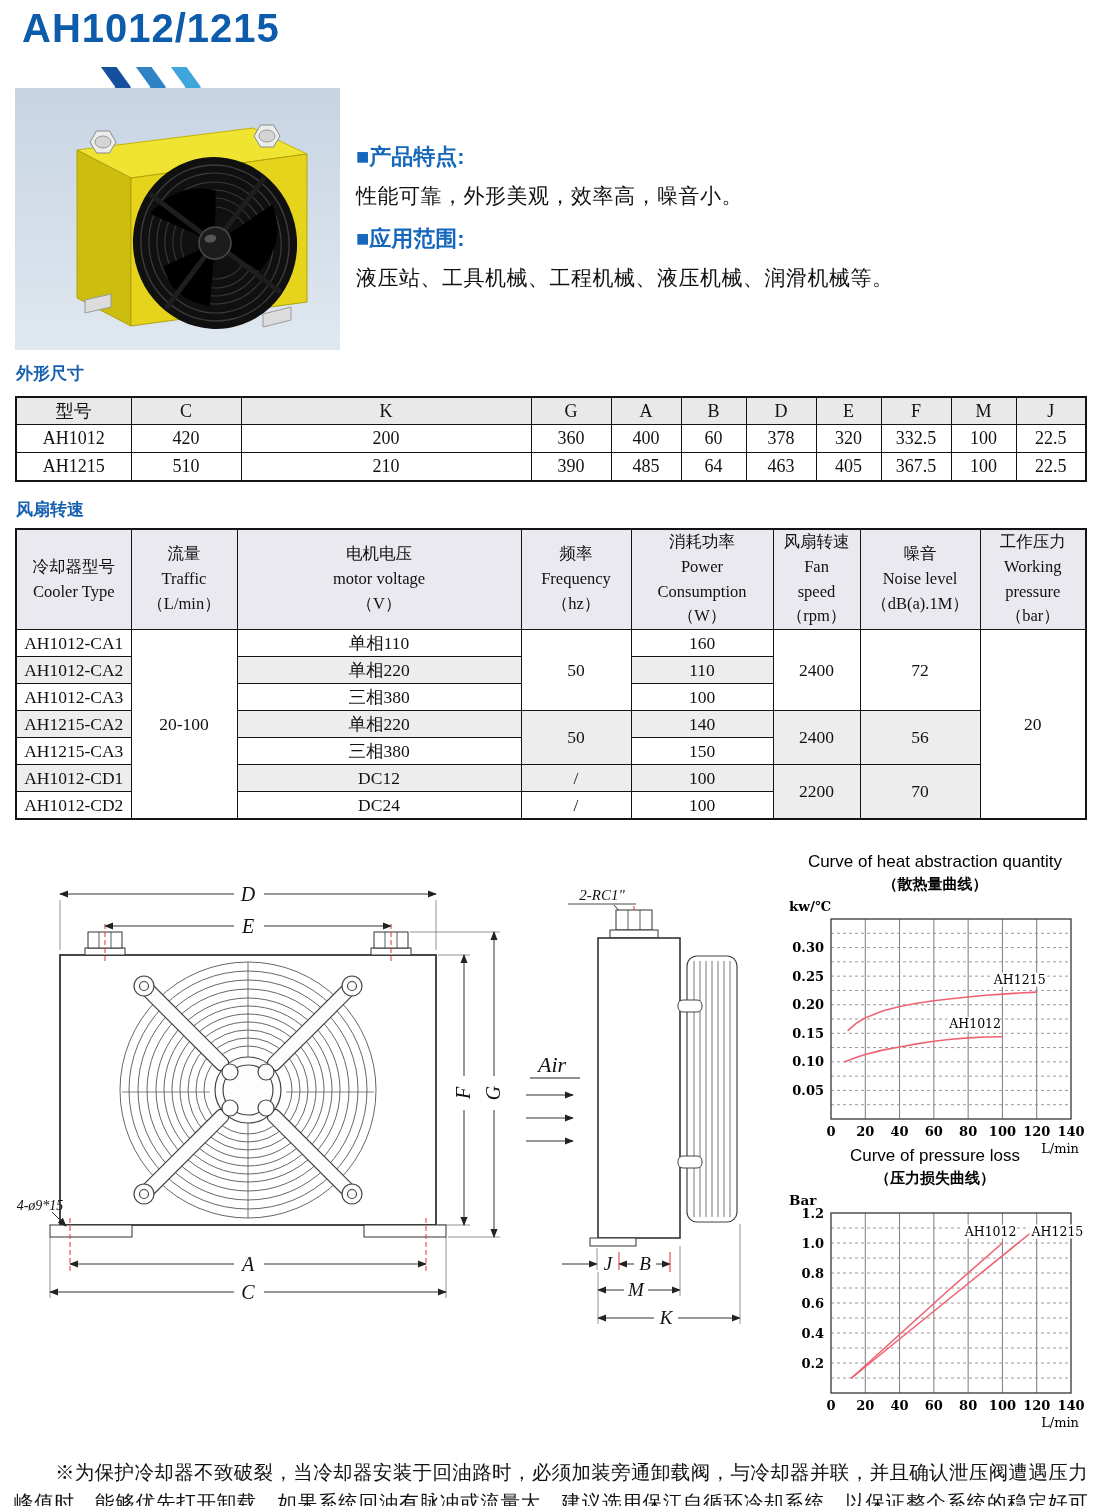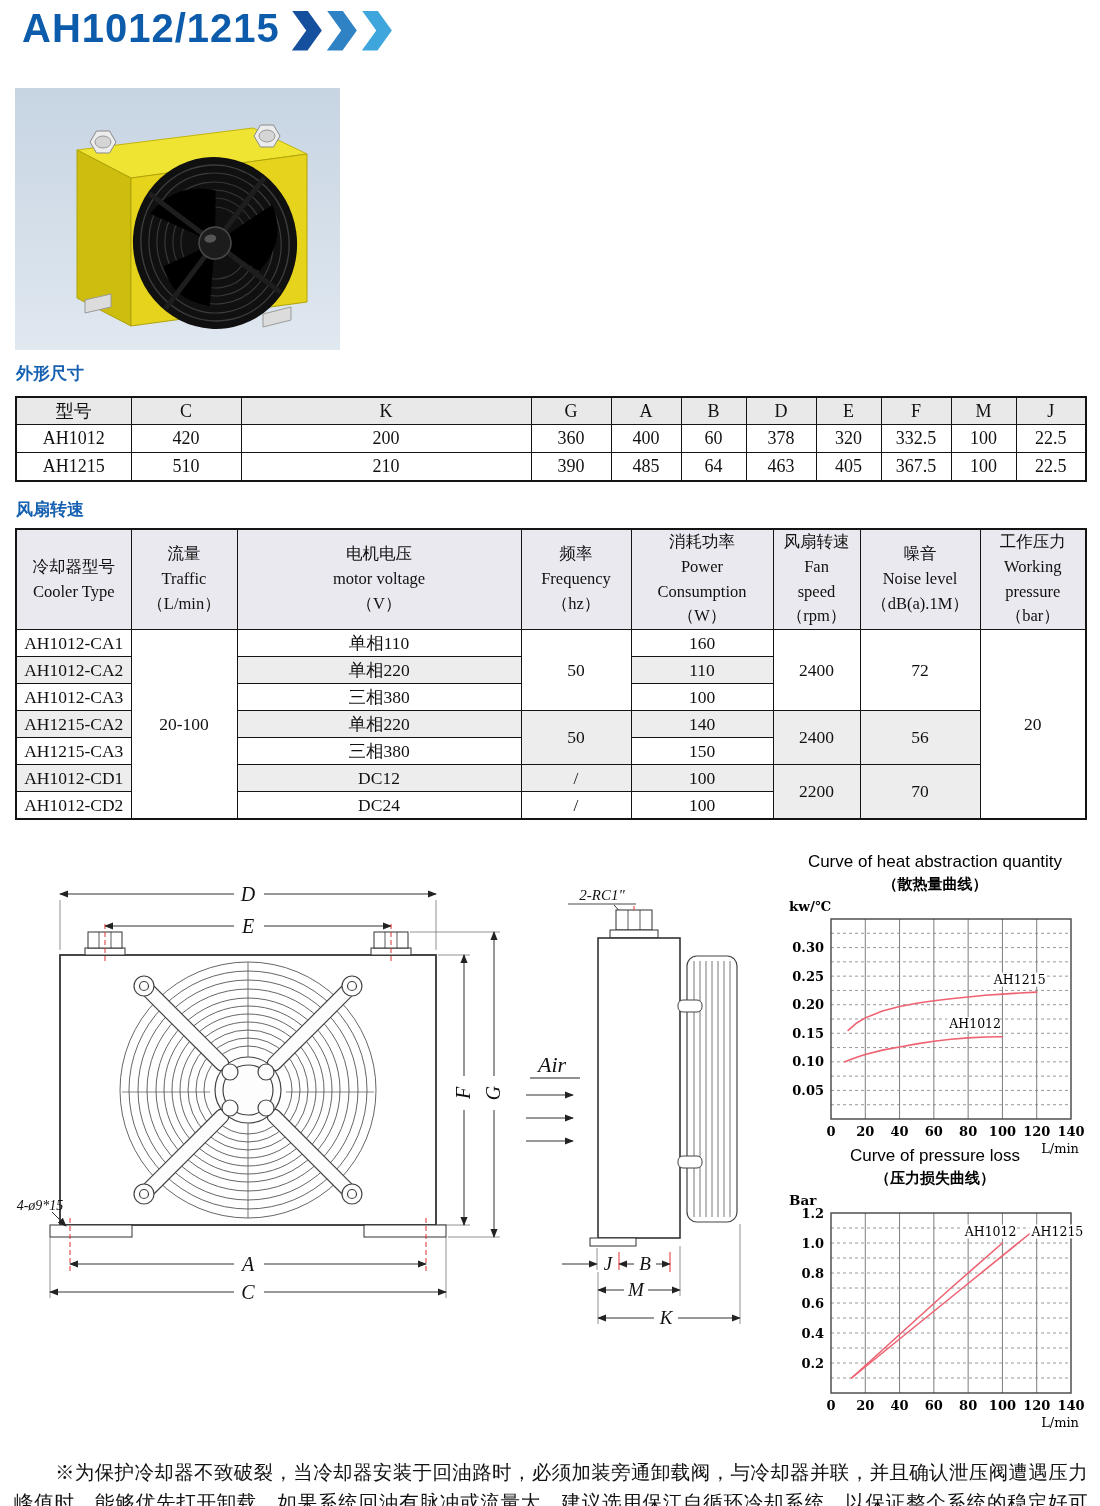--- a/index.html
+++ b/index.html
@@ -1,20 +1,20 @@
 <!DOCTYPE html>
 <html><head>
 <meta charset="utf-8">
 <style>
   html,body{margin:0;padding:0;background:#fff;}
   .page{position:relative;width:1100px;height:1506px;background:#fff;overflow:hidden;
         font-family:"Liberation Serif",serif;color:#111;}
 
   
-  .title-row{position:absolute;left:22px;top:6px;display:flex;align-items:center;gap:12px;}
+  .title-row{position:absolute;left:22px;top:6px;display:flex;align-items:center;gap:12px;flex-direction:column;}
   .page-title{font-family:"Liberation Sans",sans-serif;font-weight:bold;font-size:40px;color:#0d5cab;letter-spacing:1px;}
   .chevrons{display:flex;gap:5px;margin-top:4px;}
   .chev{width:30px;height:40px;clip-path:polygon(0 0,52% 0,100% 50%,52% 100%,0 100%,48% 50%);}
 
   
   .photo{position:absolute;left:15px;top:88px;}
 
   
   .features{position:absolute;left:356px;top:136px;width:600px;}
   .feat-head{font-family:"Liberation Sans",sans-serif;font-weight:bold;font-size:22px;color:#1467ba;margin:6px 0 10px 0;}
@@ -103,20 +103,26 @@
       <line x1="-58" y1="-58" x2="58" y2="58" stroke="#1e1e1e" stroke-width="5"></line>
       <line x1="58" y1="-58" x2="-58" y2="58" stroke="#1e1e1e" stroke-width="5"></line>
       <circle cx="0" cy="0" r="16" fill="#1c1c1c" stroke="#4a4a4a" stroke-width="1.5"></circle>
       <ellipse cx="-4" cy="-5" rx="6" ry="4" fill="#555"></ellipse>
     </g>
 
     <polygon points="70,212 96,206 96,219 70,225" fill="#dcdcdc" stroke="#9a9a9a"></polygon>
     <polygon points="248,226 276,219 276,232 248,239" fill="#dcdcdc" stroke="#9a9a9a"></polygon>
   </svg>
 
+  <div class="features">
+    <div class="feat-head">■产品特点:</div>
+    <div class="feat-text">性能可靠，外形美观，效率高，噪音小。</div>
+    <div class="feat-head">■应用范围:</div>
+    <div class="feat-text">液压站、工具机械、工程机械、液压机械、润滑机械等。</div>
+  </div>
 
   <div class="section-title" style="top:362px">外形尺寸</div>
   <table class="sheet" id="dim-table">
       <colgroup>
         <col style="width: 115px;">
         <col style="width: 110px;">
         <col style="width: 290px;">
         <col style="width: 80px;">
         <col style="width: 70px;">
         <col style="width: 65px;">

